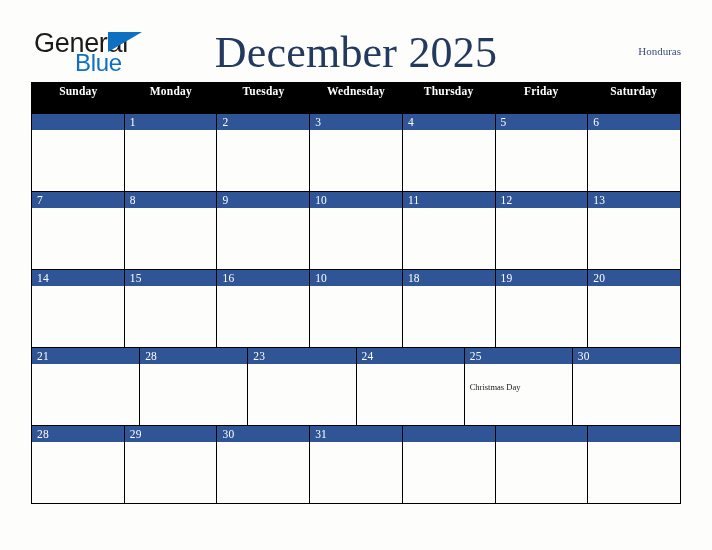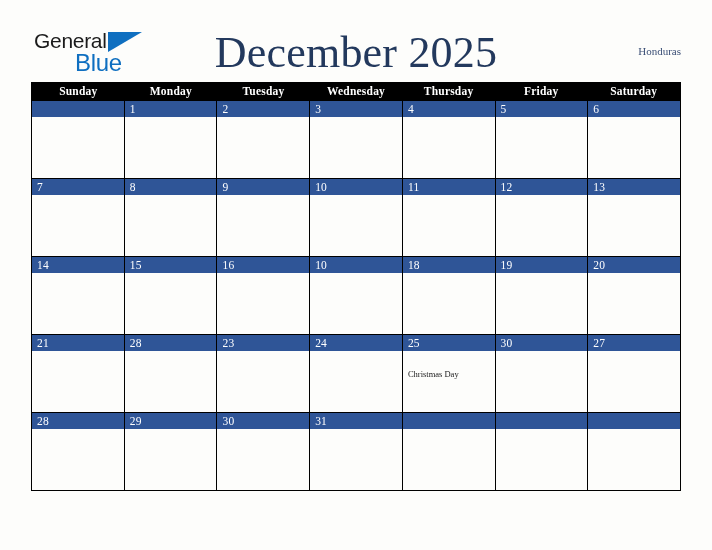--- a/index.html
+++ b/index.html
@@ -29,21 +29,21 @@
     left: 34px;
     top: 30px;
     width: 190px;
     height: 46px;
   }
   .logo-general {
     position: absolute;
     left: 0;
     top: 0;
     font-family: "Liberation Sans", sans-serif;
-    font-size: 21px;
+    font-size: 27px;
     color: #1b1b1b;
     letter-spacing: -0.3px;
     line-height: 1;
   }
   .logo-triangle {
     position: absolute;
     left: 74px;
     top: 2px;
     width: 0;
     height: 0;
@@ -88,21 +88,21 @@
     width: 650px;
     border-left: 1.5px solid #000;
     border-right: 1.5px solid #000;
     border-bottom: 1.5px solid #000;
     box-sizing: border-box;
   }
 
   .weekday-row {
     display: flex;
     background: #000000;
-    height: 18px;
+    height: 31px;
   }
   .weekday {
     flex: 1 1 0;
     color: #ffffff;
     font-size: 11.5px;
     font-weight: bold;
     text-align: center;
     line-height: 18px;
     letter-spacing: 0.2px;
   }
@@ -377,27 +377,20 @@
         <div class="event">Christmas Day</div>
       </div>
     </div>
     <div class="day-cell">
       <div class="day-band"></div>
       <div class="day-number">30</div>
       <div class="day-body">
         <div class="event"></div>
       </div>
     </div>
-    <div class="day-cell">
-      <div class="day-band"></div>
-      <div class="day-number">27</div>
-      <div class="day-body">
-        <div class="event"></div>
-      </div>
-    </div>
   </div>
 
   <div class="week-row">
     <div class="day-cell">
       <div class="day-band"></div>
       <div class="day-number">28</div>
       <div class="day-body">
         <div class="event"></div>
       </div>
     </div>

